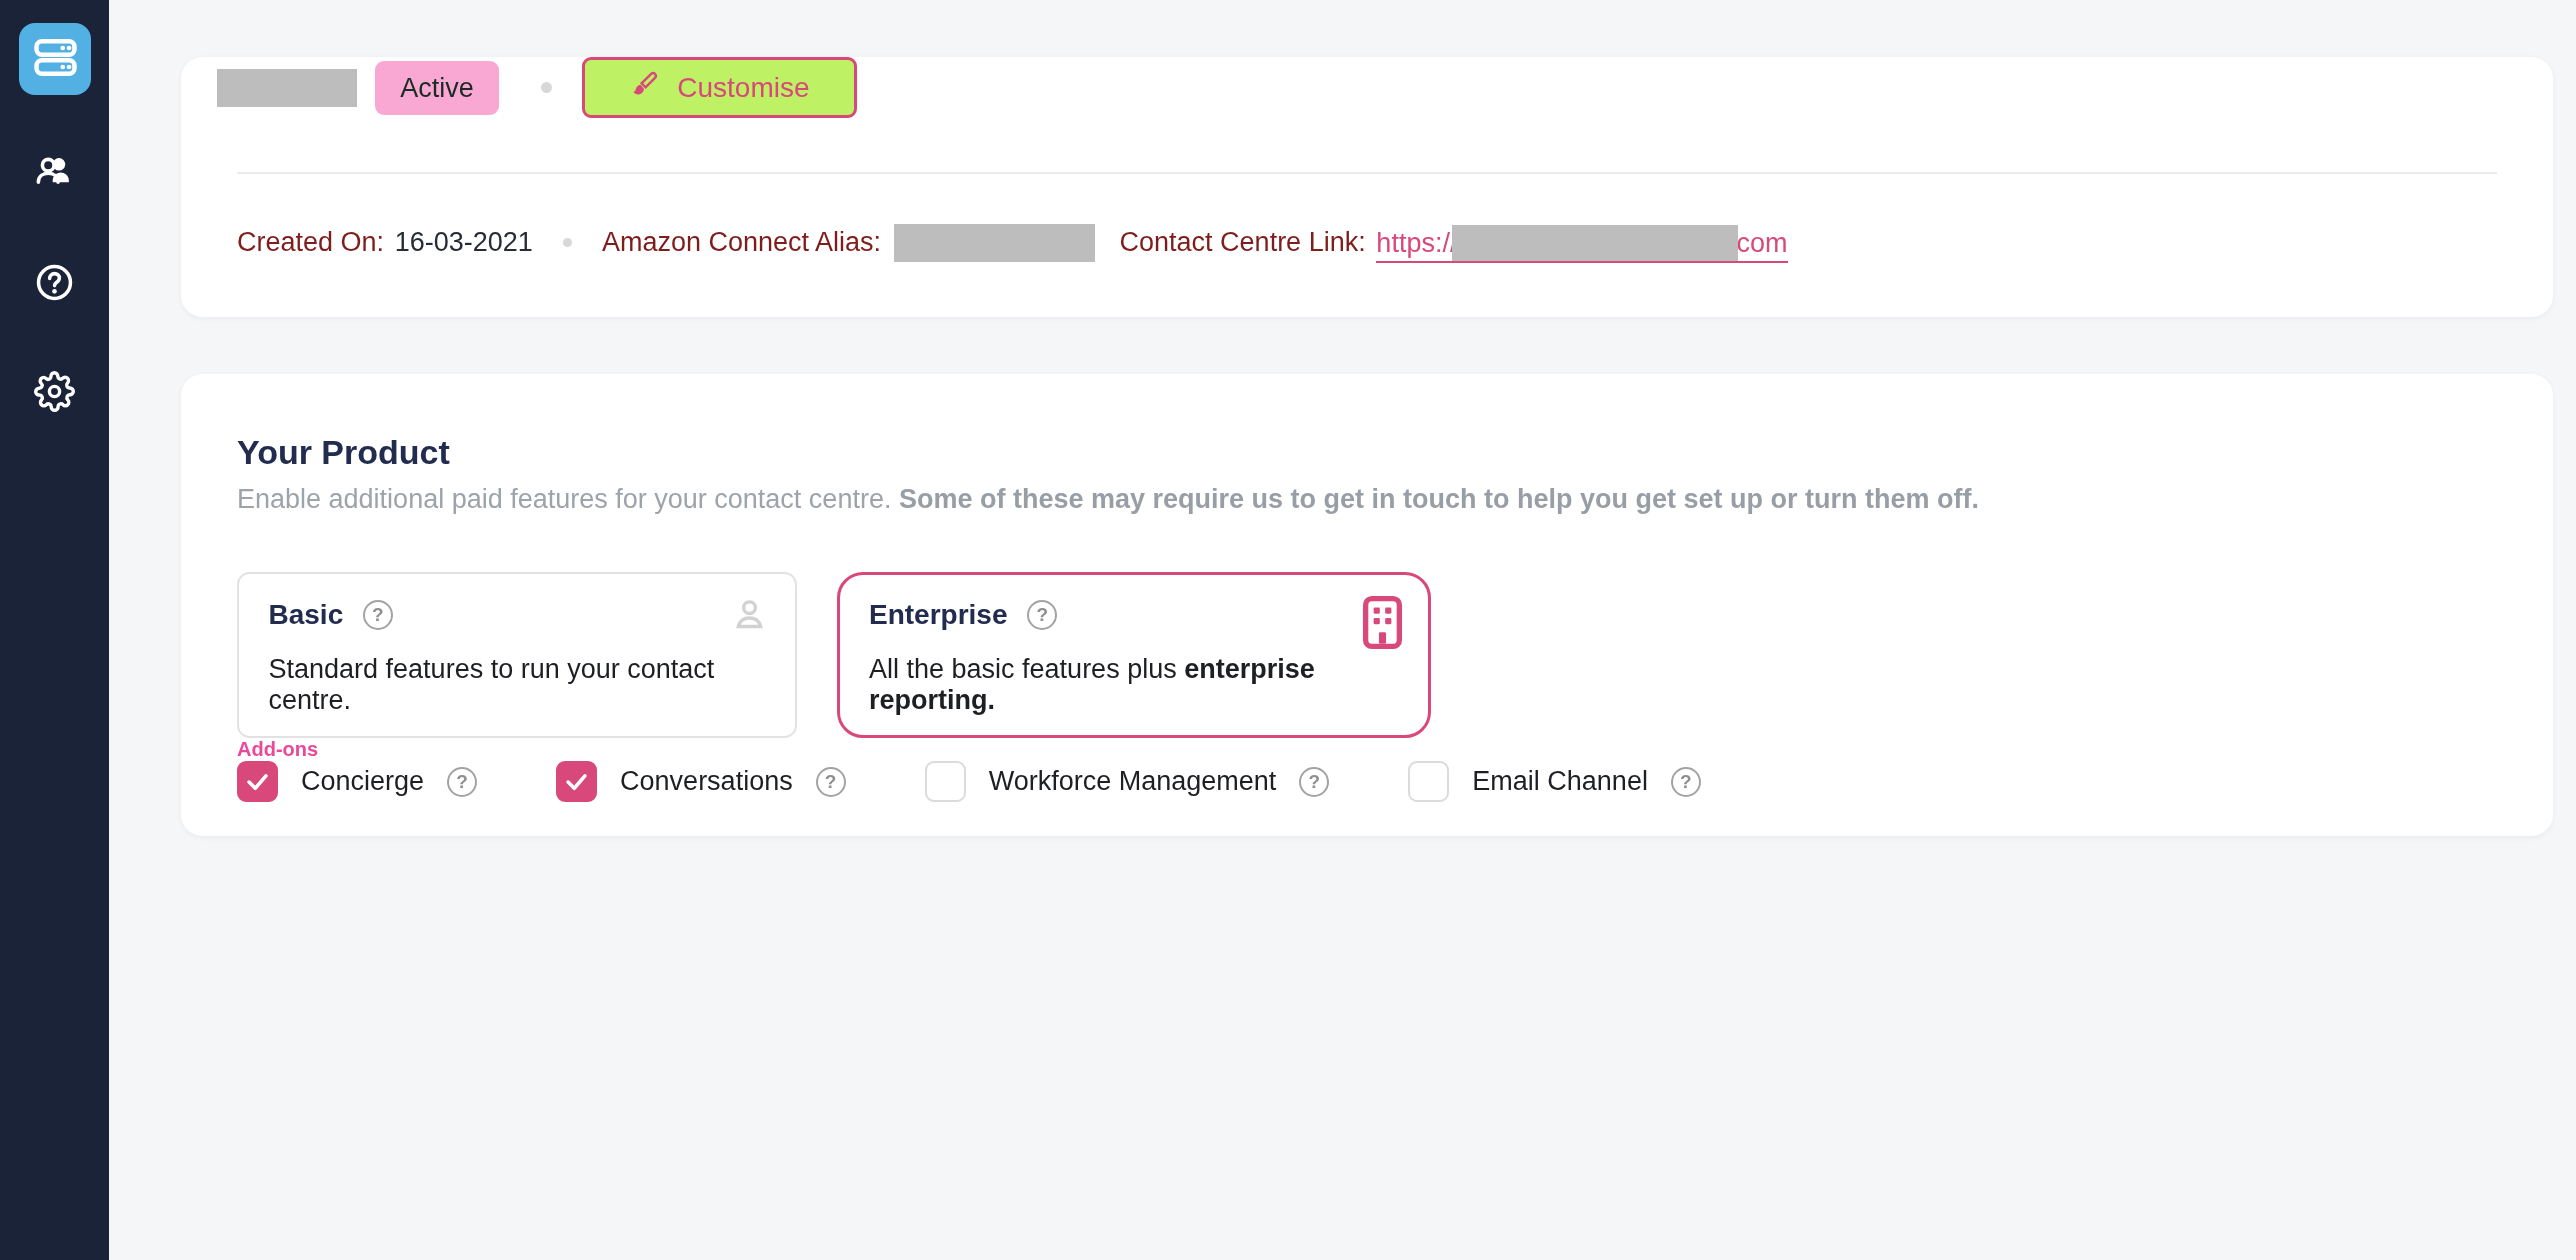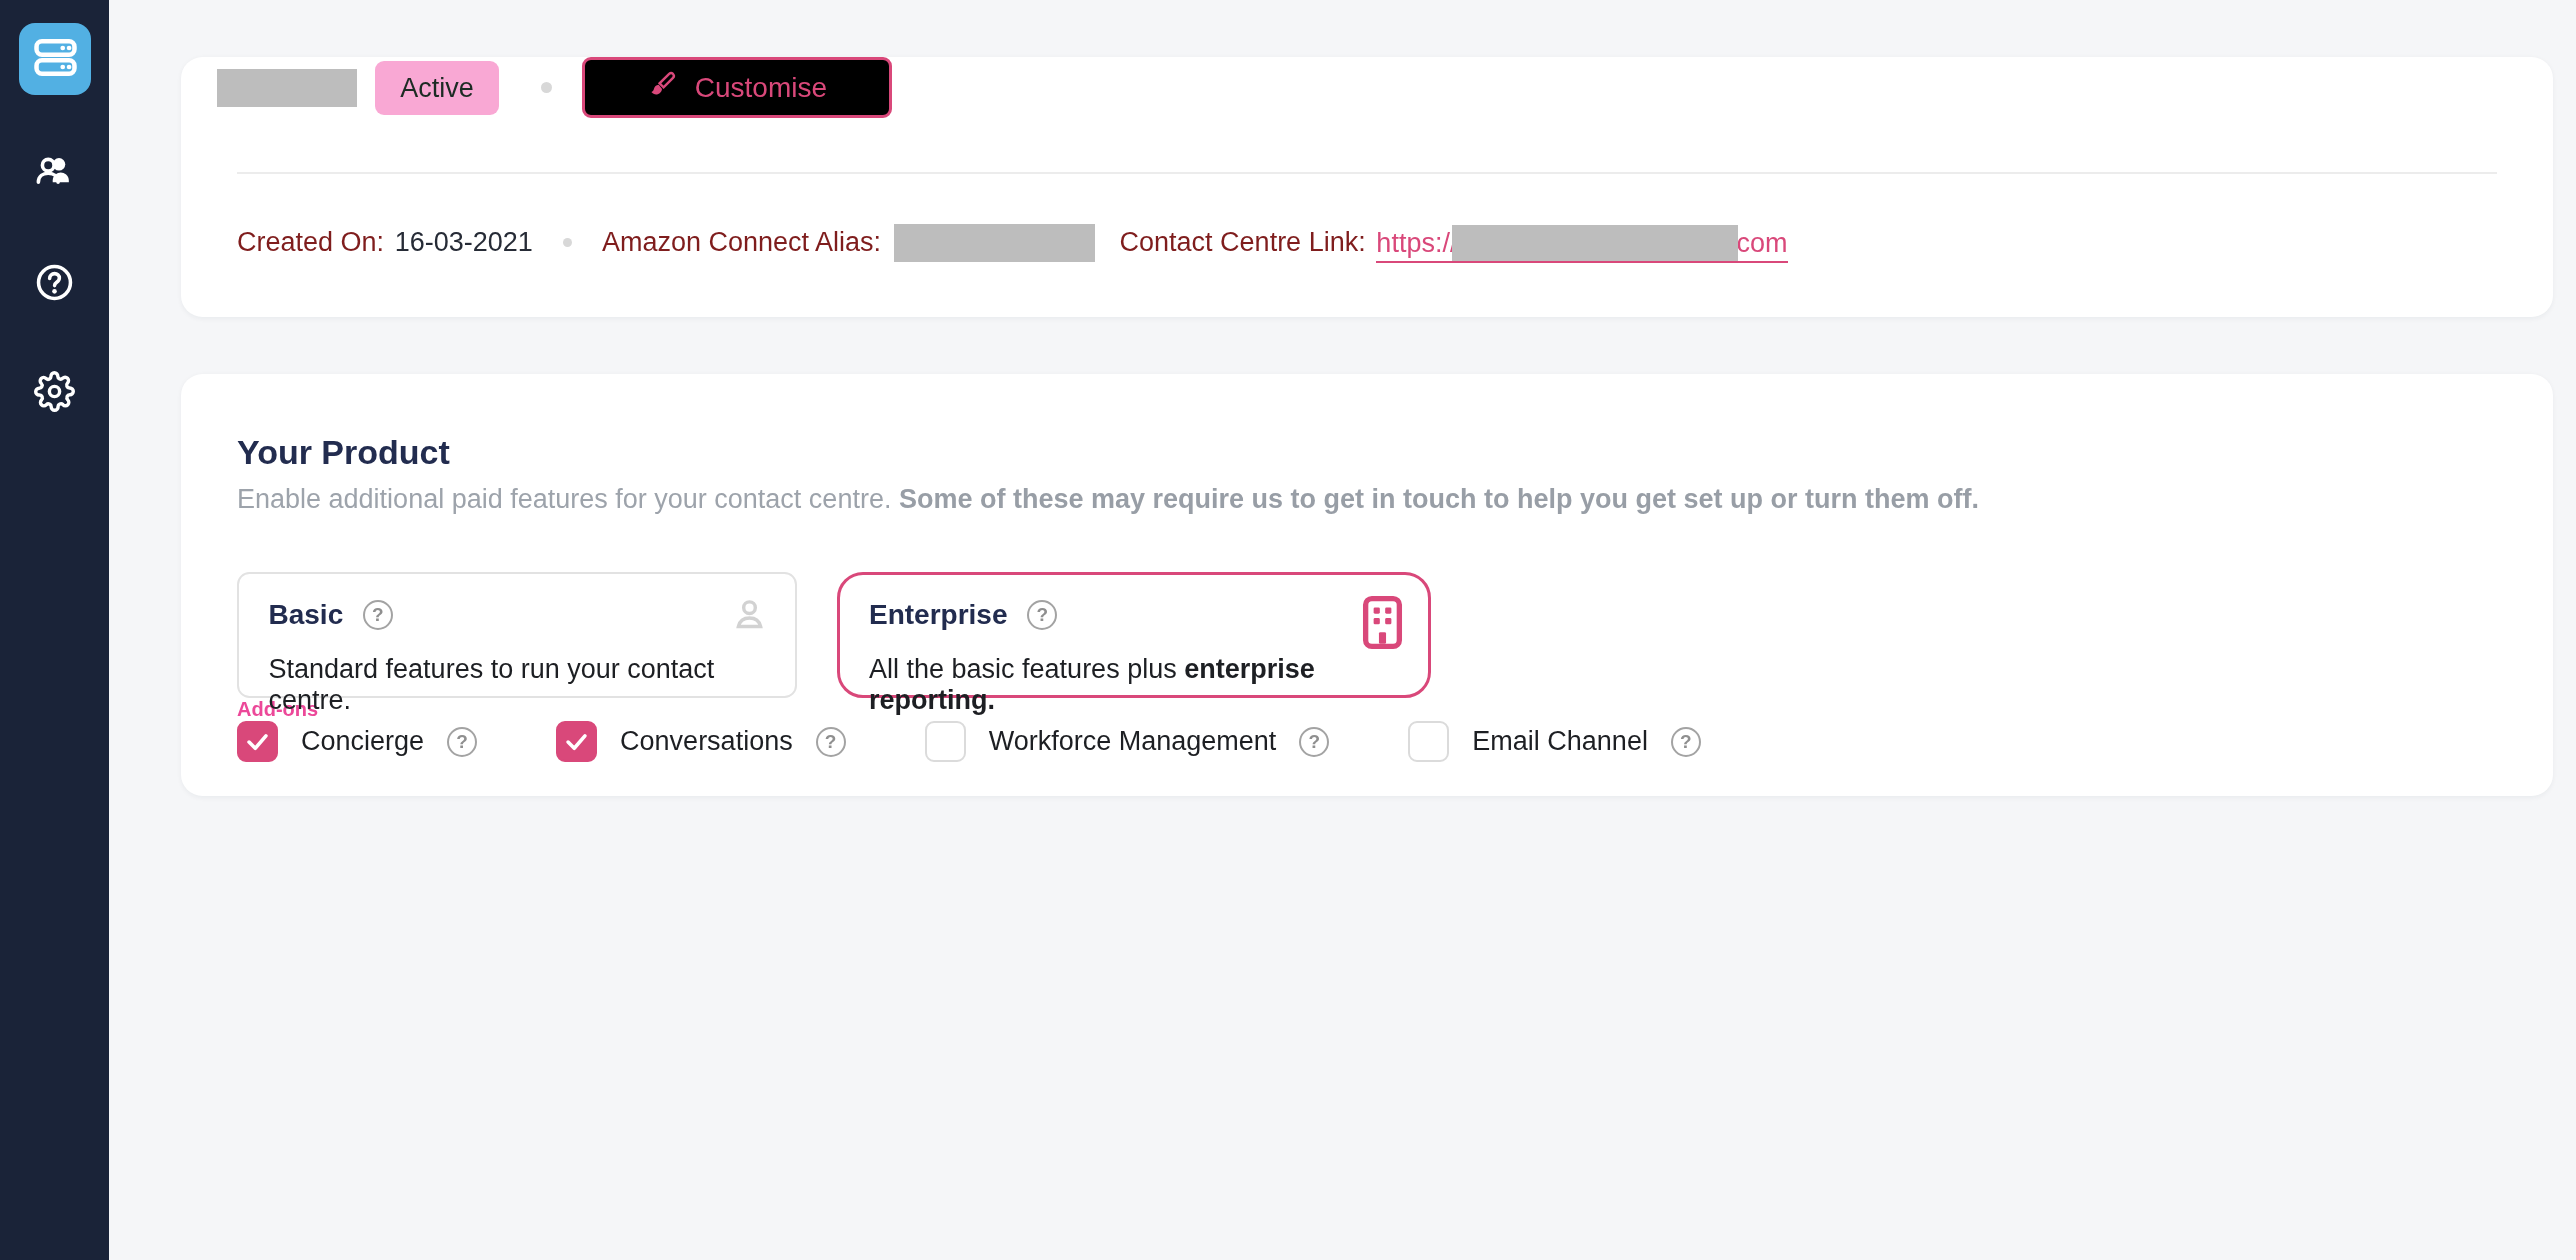--- a/index.html
+++ b/index.html
@@ -48,21 +48,21 @@
   .redact { background: #bdbdbd; display: inline-block; }
   .redact.name { width: 140px; height: 38px; margin-left: -19.7px; }
   .status-badge {
     margin-left: 18px; background: #f9a8d4; color: #1d2b24;
     font-size: 27px; font-weight: 500; line-height: 54px;
     padding: 0 25px; border-radius: 9px;
   }
   .sep-dot { width: 11.6px; height: 11.6px; border-radius: 50%; background: #d8d8d8; margin: 0 30px 0 42px; }
   .customise-btn {
     display: flex; align-items: center; justify-content: center; gap: 18px;
-    width: 310px; height: 61px; background: #000000;
+    width: 275px; height: 61px; background: #bef264;
     border: 3.6px solid #d9487a; border-radius: 9px;
     color: #d9487a; font-size: 28px; font-weight: 500; cursor: pointer;
   }
   .divider { height: 1.8px; background: #ececec; margin-top: 54px; }
   
   .meta-row { display: flex; align-items: center; margin-top: 50px; font-size: 27px; height: 38px; }
   .meta-label { font-weight: 400; color: #7f1d1d; }
   .meta-value { color: #262b36; margin-left: 10.7px; }
   .meta-dot { width: 9px; height: 9px; border-radius: 50%; background: #d8d8d8; margin: 0 30px; }
   .redact.alias { width: 201px; height: 38px; margin-left: 12.5px; }
@@ -74,21 +74,21 @@
     font-size: 27px; cursor: pointer; padding-bottom: 1.8px;
   }
   .redact.link { width: 286px; height: 36px; margin: 0 -9px 0 -5.4px; position: relative; top: 1.8px; }
   
   .card2 { margin-top: 57px; padding-bottom: 34px; }
   .product-title { padding-top: 59px; font-size: 34px; font-weight: 700; color: #222c4f; }
   .product-subtitle { margin-top: 12.5px; font-size: 27px; color: #9da3ab; }
   .product-subtitle b { font-weight: 700; color: #989ea6; }
   .plans-row { display: flex; gap: 40px; margin-top: 57px; }
   .plan {
-    position: relative; height: 126px; border-radius: 12.5px;
+    position: relative; height: 166px; border-radius: 12.5px;
     border: 2.7px solid #e2e2e2; background: #fff; padding: 25px 29.5px 0 29.5px;
     cursor: pointer;
   }
   .plan.selected { border: 3.6px solid #d9487a; padding: 24px 29px 0 29px; }
   .plan.basic { width: 560px; }
   .plan.enterprise { width: 594px; border-radius: 26px; }
   .plan-title-row { display: flex; align-items: center; gap: 19.7px; }
   .plan-name { font-size: 28px; font-weight: 700; color: #222c4f; }
   .plan-desc { margin-top: 23px; font-size: 27px; color: #1d1f23; }
   .plan-desc b { font-weight: 700; }

